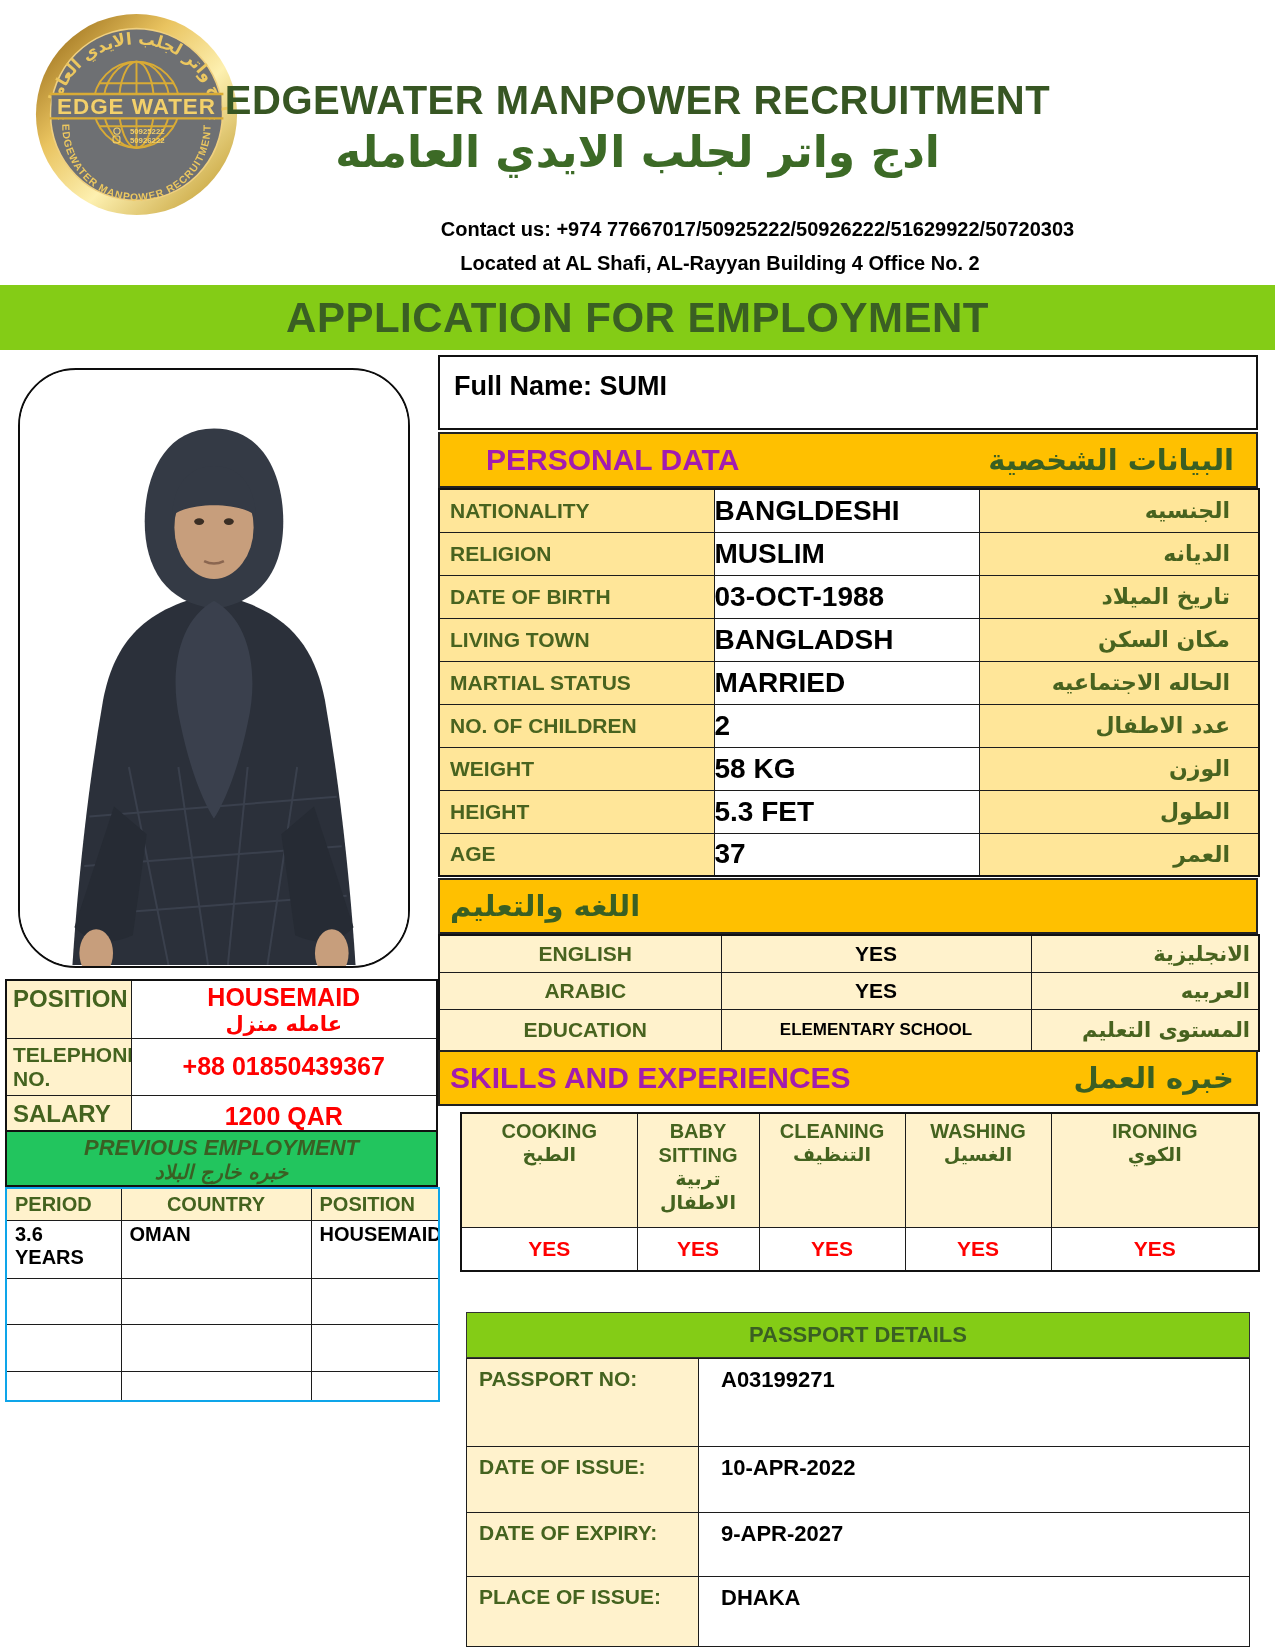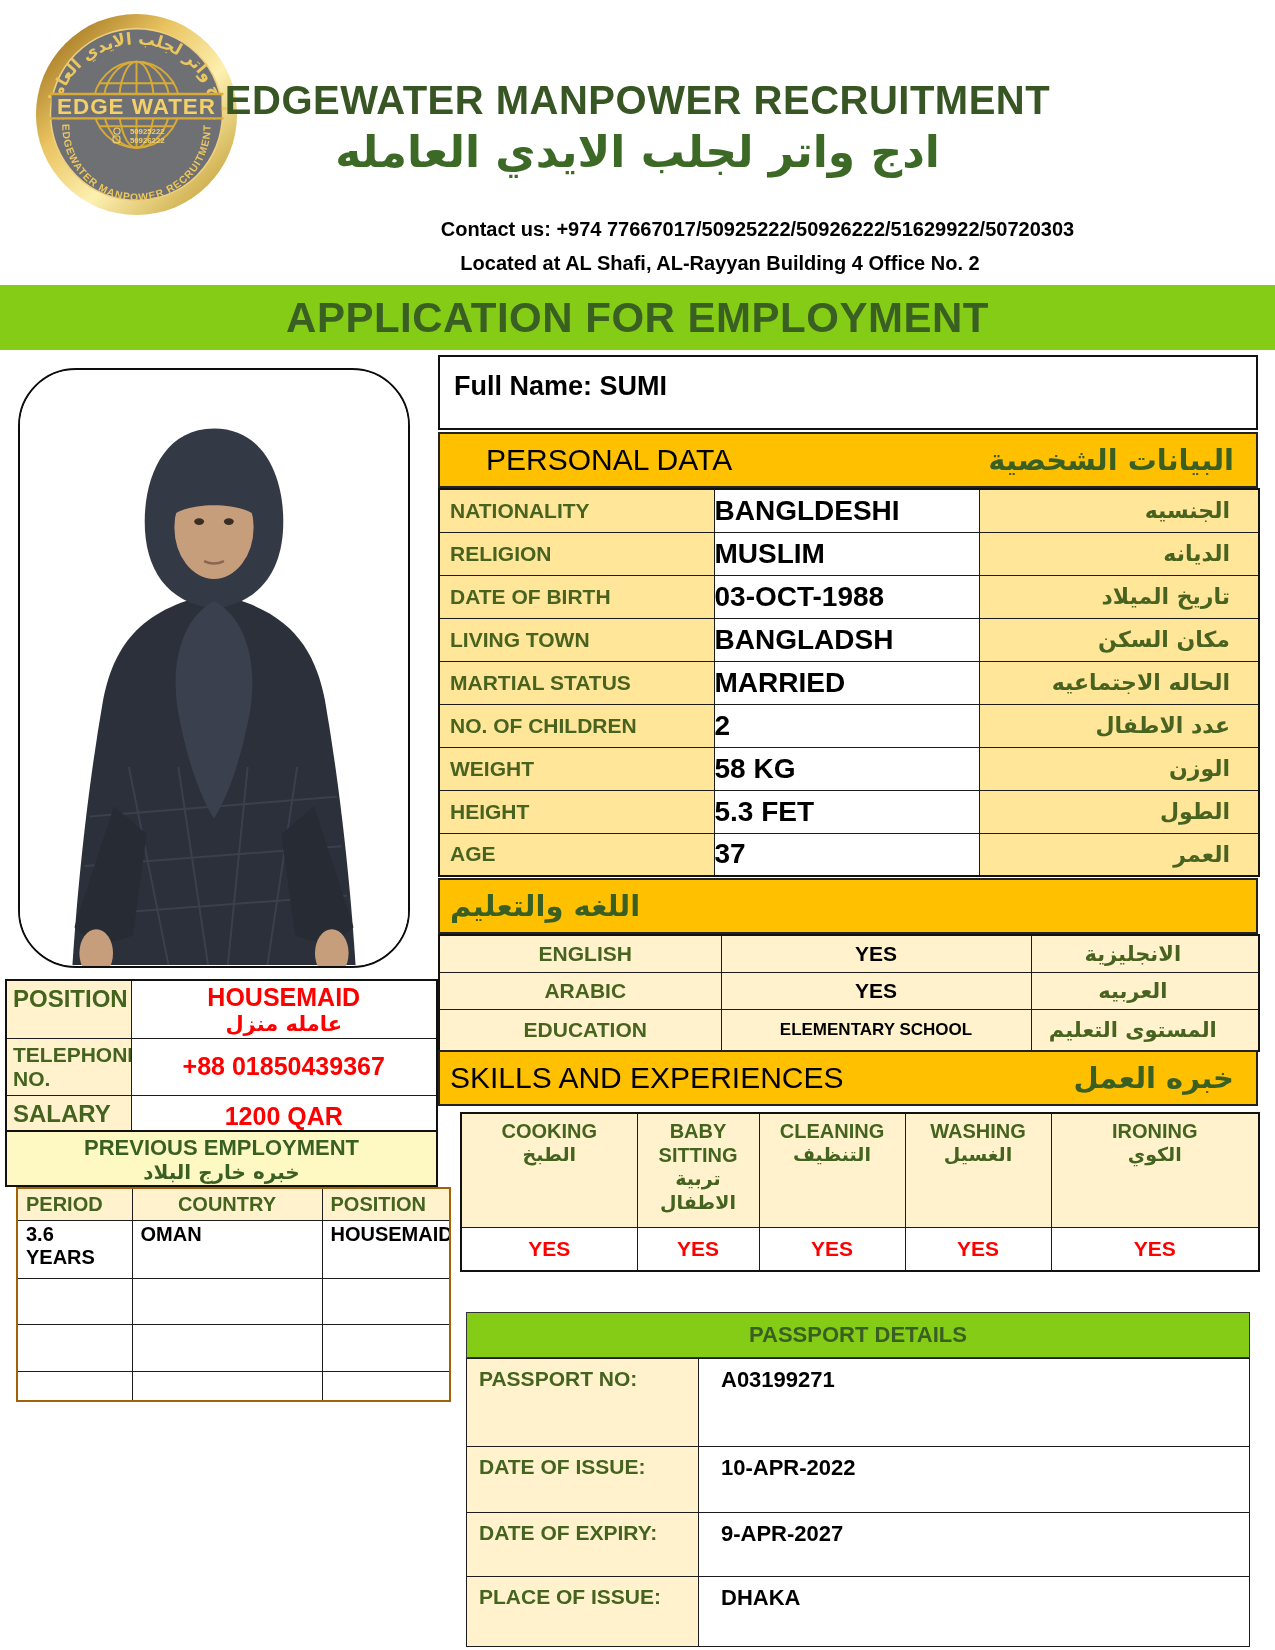--- a/index.html
+++ b/index.html
@@ -38,50 +38,50 @@
   .photo-box { position:absolute; left:13px; top:18px; width:392px; height:600px;
       border:2.5px solid #0d0d0d; border-radius:58px; background:#fff; overflow:hidden; }
   .pos-table { position:absolute; left:0; top:629px; width:433px; border:2px solid #111; }
   .pos-table td.lab { width:125px; background:#FFF2CC; color:#44631f; font-weight:bold;
       font-size:24px; padding:4px 6px; vertical-align:top; }
   .pos-table td.val { text-align:center; vertical-align:middle; font-weight:bold; color:#FF0000; font-size:25px; background:#fff; }
   .pos-table .val .ar { font-size:21px; display:block; }
   .pos-table td.lab.small { font-size:21px; }
 
   .prev-wrap { position:absolute; left:0; top:780px; width:433px; }
-  .prev-head { background:#fef9c3; border:2px solid #111; height:57px; text-align:center; padding-top:3px; }
+  .prev-head { background:#22c55e; border:2px solid #111; height:57px; text-align:center; padding-top:3px;font-style:italic; }
   .prev-head .t { font-size:22px; font-weight:bold; color:#3a5f23; }
   .prev-head .t-ar { font-size:20px; color:#3a5f23; line-height:1.1; }
-  .prev-table { width:433px; border:2px solid #a16207;margin-left:11px; }
+  .prev-table { width:433px; border:2px solid #0ea5e9; }
   .prev-table td { padding:2px 8px; }
   .prev-table .hrow td { background:#FFF2CC; color:#44631f; font-weight:bold; font-size:20px; }
   .prev-table .hrow td.c { text-align:center; }
   .prev-table .drow td { background:#fff; color:#000; font-weight:bold; font-size:20px; vertical-align:top; }
 
   
   .fullname-box { position:absolute; left:0; top:5px; width:820px; height:75px; border:2.5px solid #111;
       background:#fff; font-size:27px; font-weight:bold; color:#000; padding:14px 0 0 14px; }
   .sec-head { position:absolute; left:0; width:820px; height:56px; background:#FFC000; border:2px solid #222;
       display:flex; justify-content:space-between; align-items:center; padding:0 22px 0 46px; }
-  .sec-head .en { font-size:30px; font-weight:normal; color:#000000; }
+  .sec-head .en { font-size:30px; font-weight:bold; color:#a21caf; }
   .sec-head .t-ar { font-size:29px; color:#3a5f23; }
   .sec-head.flush { padding-left:10px; }
 
   .pd-table { position:absolute; left:0; top:138px; width:820px; border:2px solid #111; }
   .pd-table td { height:43px; }
   .pd-table td.lab { width:275px; background:#FFE699; color:#48631f; font-weight:bold; font-size:21px; padding-left:10px; }
   .pd-table td.val { width:265px; background:#fff; color:#000; font-weight:bold; font-size:28px; text-align:left; }
   .pd-table td.arb { width:280px; background:#FFE699; color:#48631f; font-size:22px; text-align:right; padding-right:28px; }
 
   .lang-table { position:absolute; left:0; top:584px; width:820px; border:2px solid #111; }
   .lang-table td { background:#FFF2CC;text-align:center; }
   .lang-table td.lab { width:282px; color:#48631f; font-weight:bold; font-size:21px; padding-left:10px; }
   .lang-table td.val { width:310px; color:#000; font-weight:bold; font-size:21px; text-align:center; }
   .lang-table td.val.small { font-size:17px; }
-  .lang-table td.arb { width:228px; color:#48631f; font-size:21px; padding-right:24px; }
+  .lang-table td.arb { width:228px; color:#48631f; font-size:21px; text-align:right; padding-right:8px; }
 
   .skills-table { position:absolute; left:22px; top:762px; width:798px; border:2px solid #111; }
   .skills-table td { text-align:center; }
   .skills-table .hrow td { height:114px; background:#FFF2CC; vertical-align:top; padding-top:5px; }
   .skills-table .hrow .en { font-size:20px; font-weight:bold; color:#44631f; line-height:1.2; }
   .skills-table .hrow .t-ar { font-size:19px; color:#44631f; line-height:1.25; }
   .skills-table .yrow td { height:44px; background:#fff; color:#FF0000; font-weight:bold; font-size:21px; }
 
   .pass-wrap { position:absolute; left:28px; top:962px; width:784px; }
   .pass-head { height:46px; background:#84cc16; border:1.6px solid #333; text-align:center;

